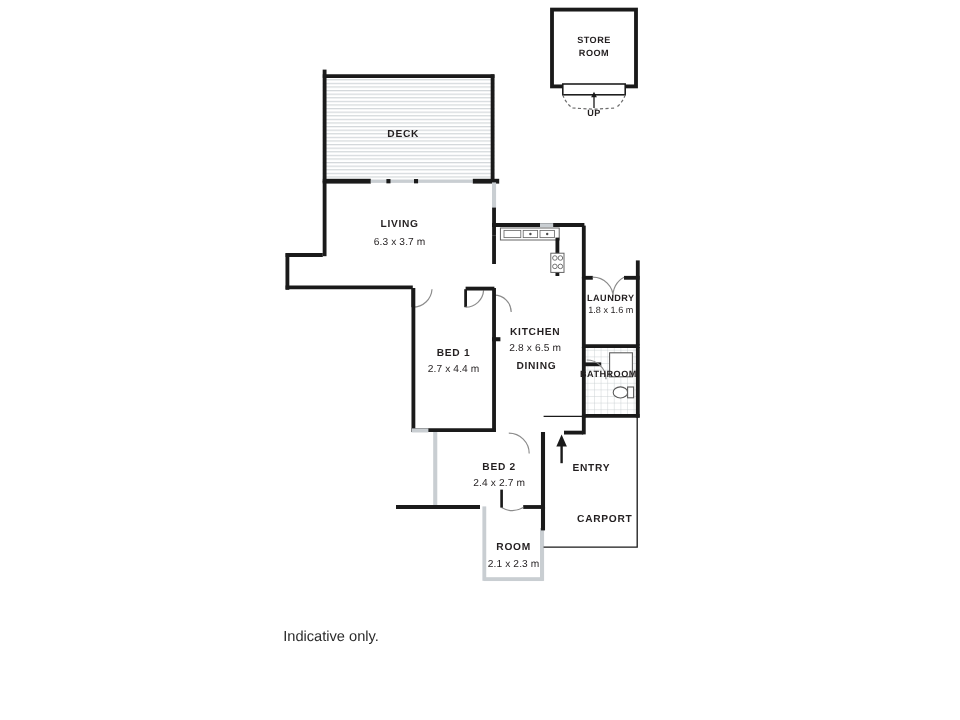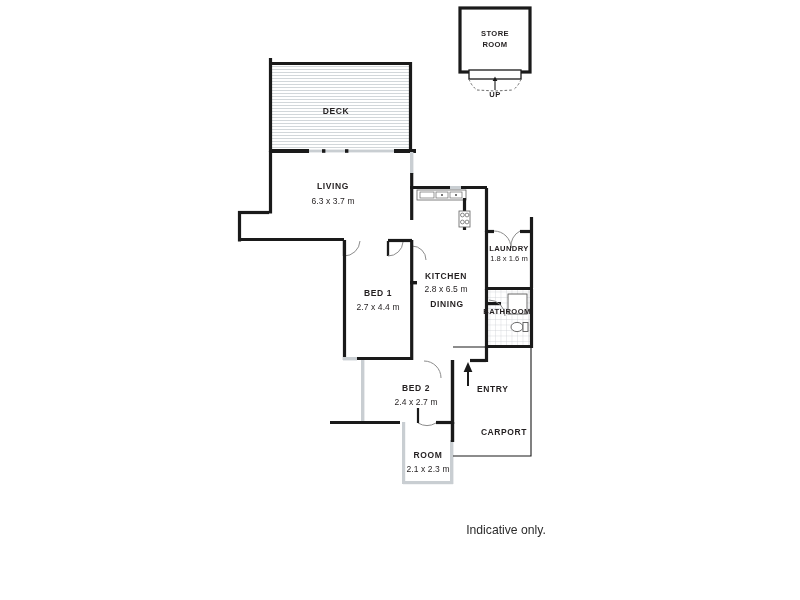--- a/index.html
+++ b/index.html
@@ -65,21 +65,21 @@
     left: 236px;
     top: 522px;
     width: 540px;
     font-family: "Liberation Sans", sans-serif;
     font-size: 12.2px;
     line-height: 17px;
     color: #2b2b2b;
     white-space: nowrap;
     overflow: hidden;
   }
-  .footer-line { display: block; text-align: center; }
+  .footer-line { display: block; }
 </style>
 </head>
 <body>
 
 <div id="plan-root">
 <svg class="floorplan" viewBox="0 0 800 600" xmlns="http://www.w3.org/2000/svg">
 
   <defs>
 
     <pattern id="deckHatch" patternUnits="userSpaceOnUse" width="6" height="3">

